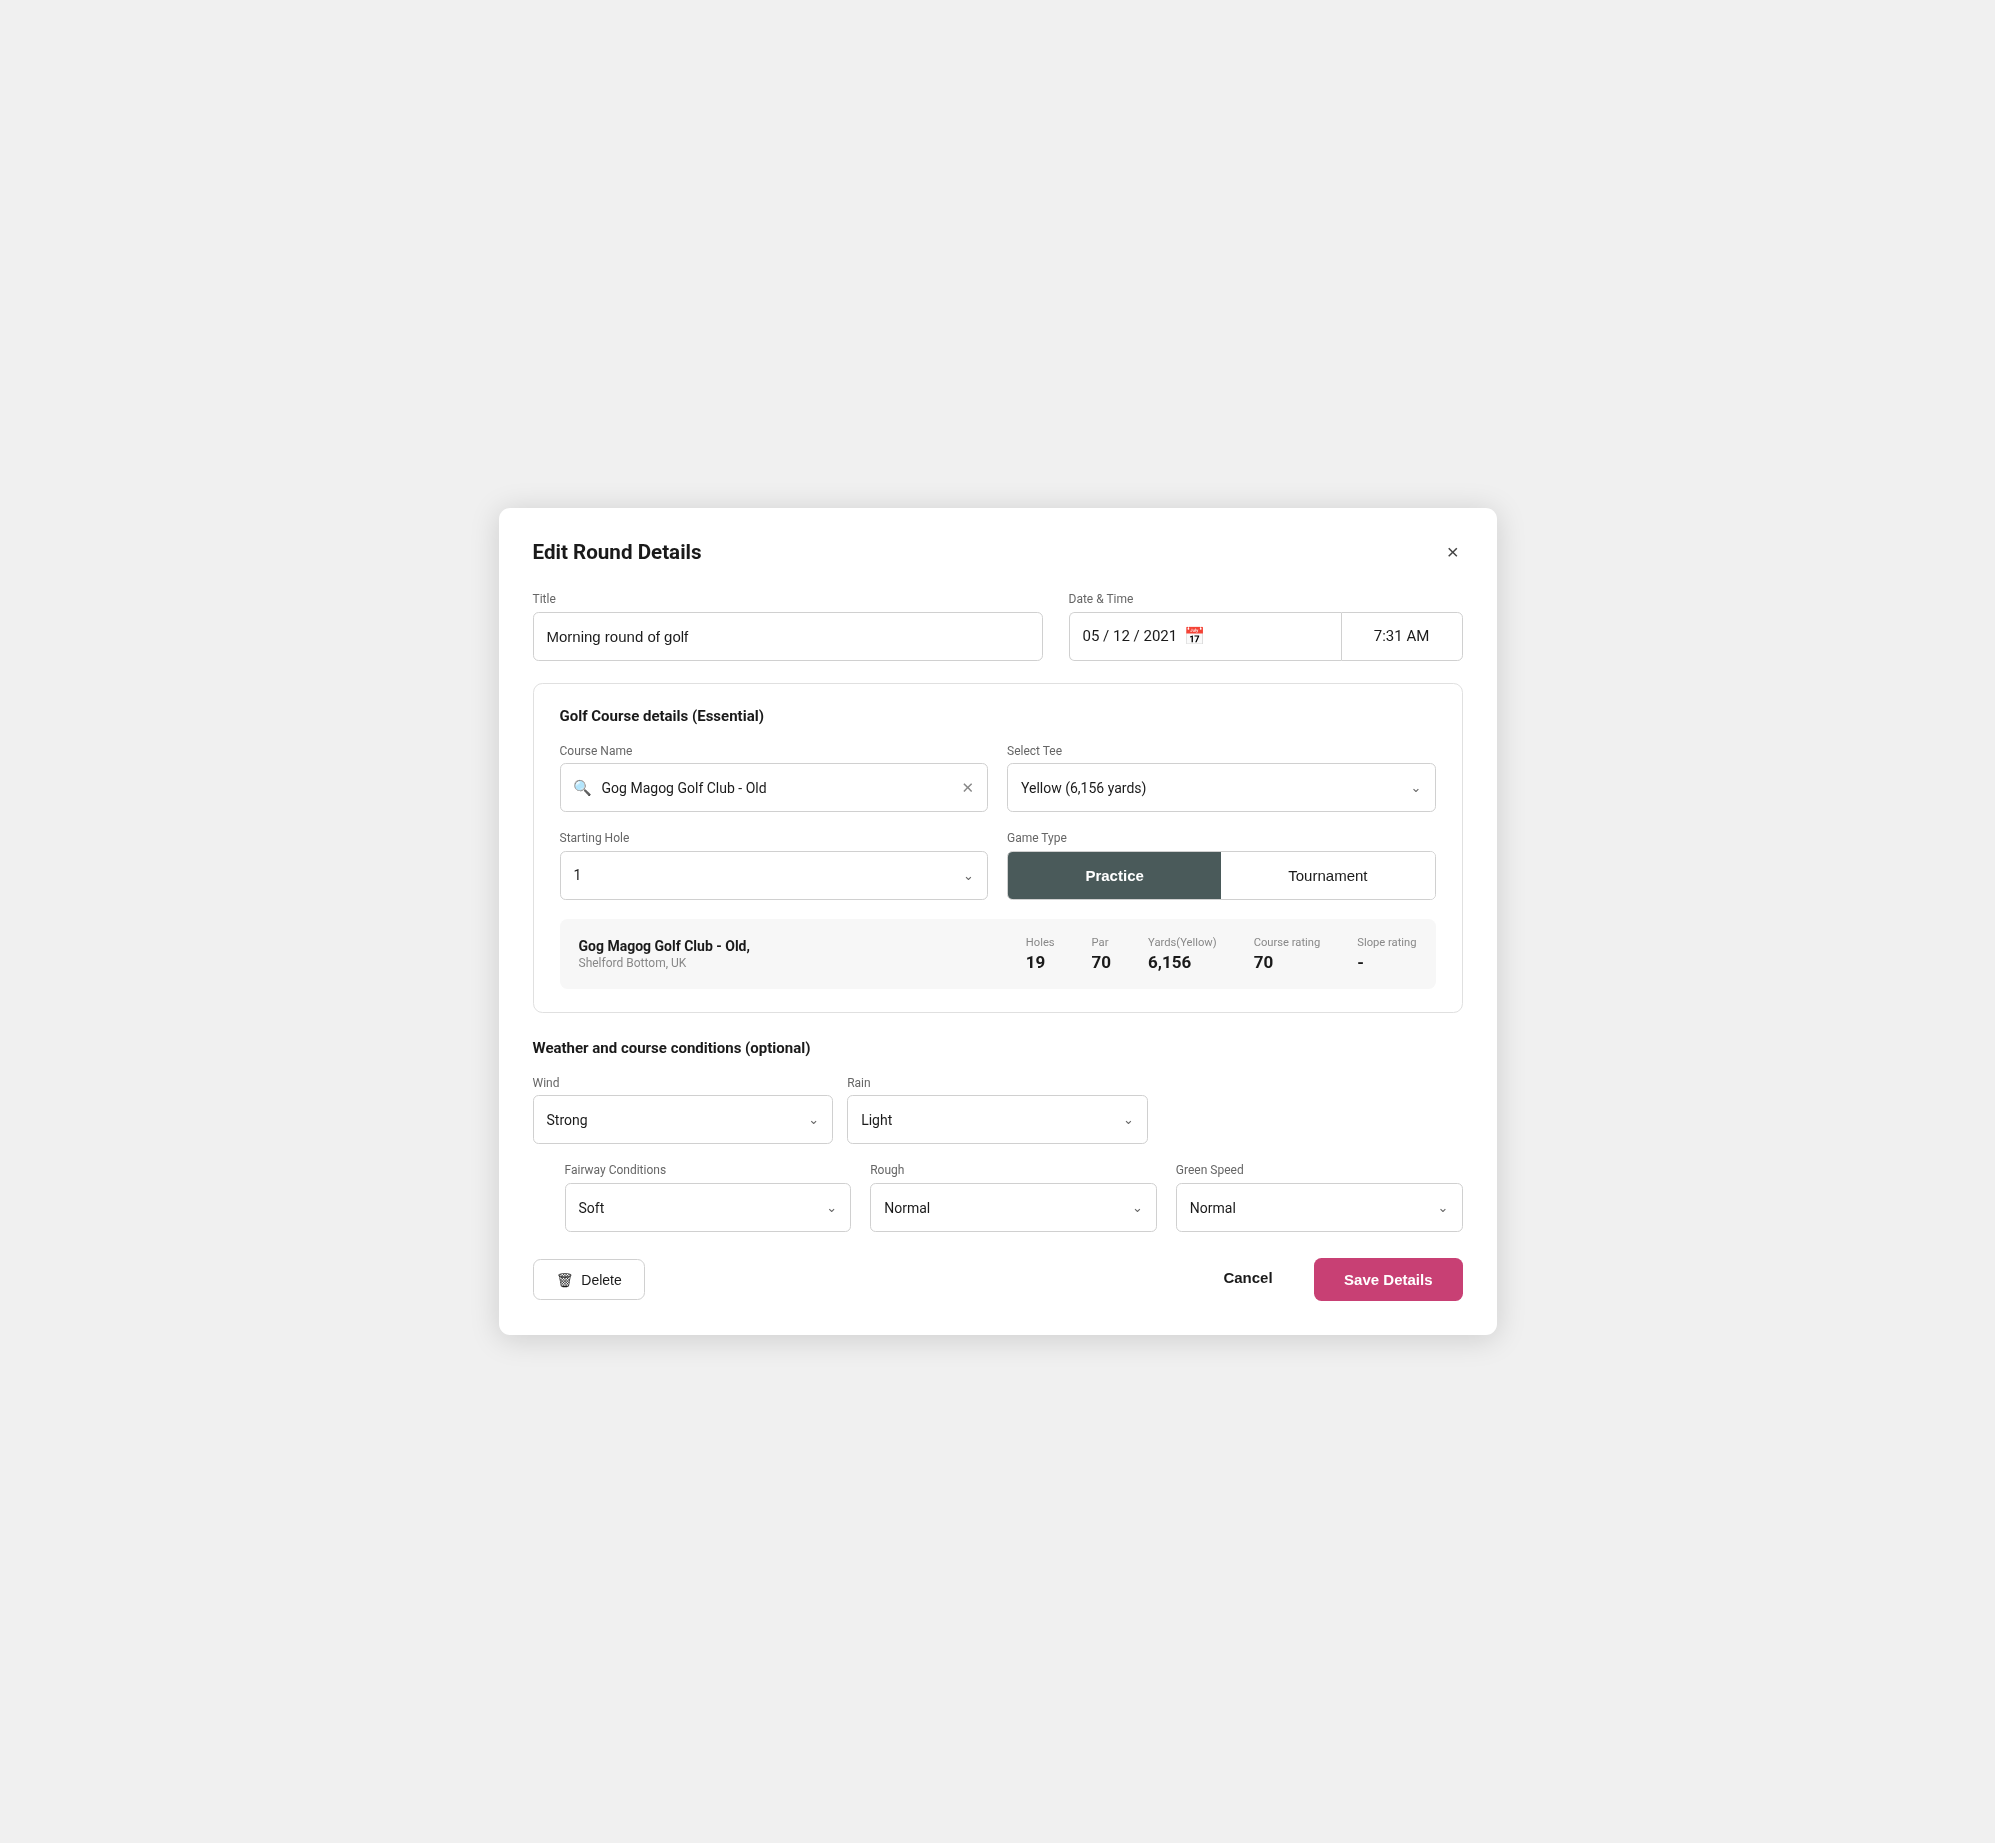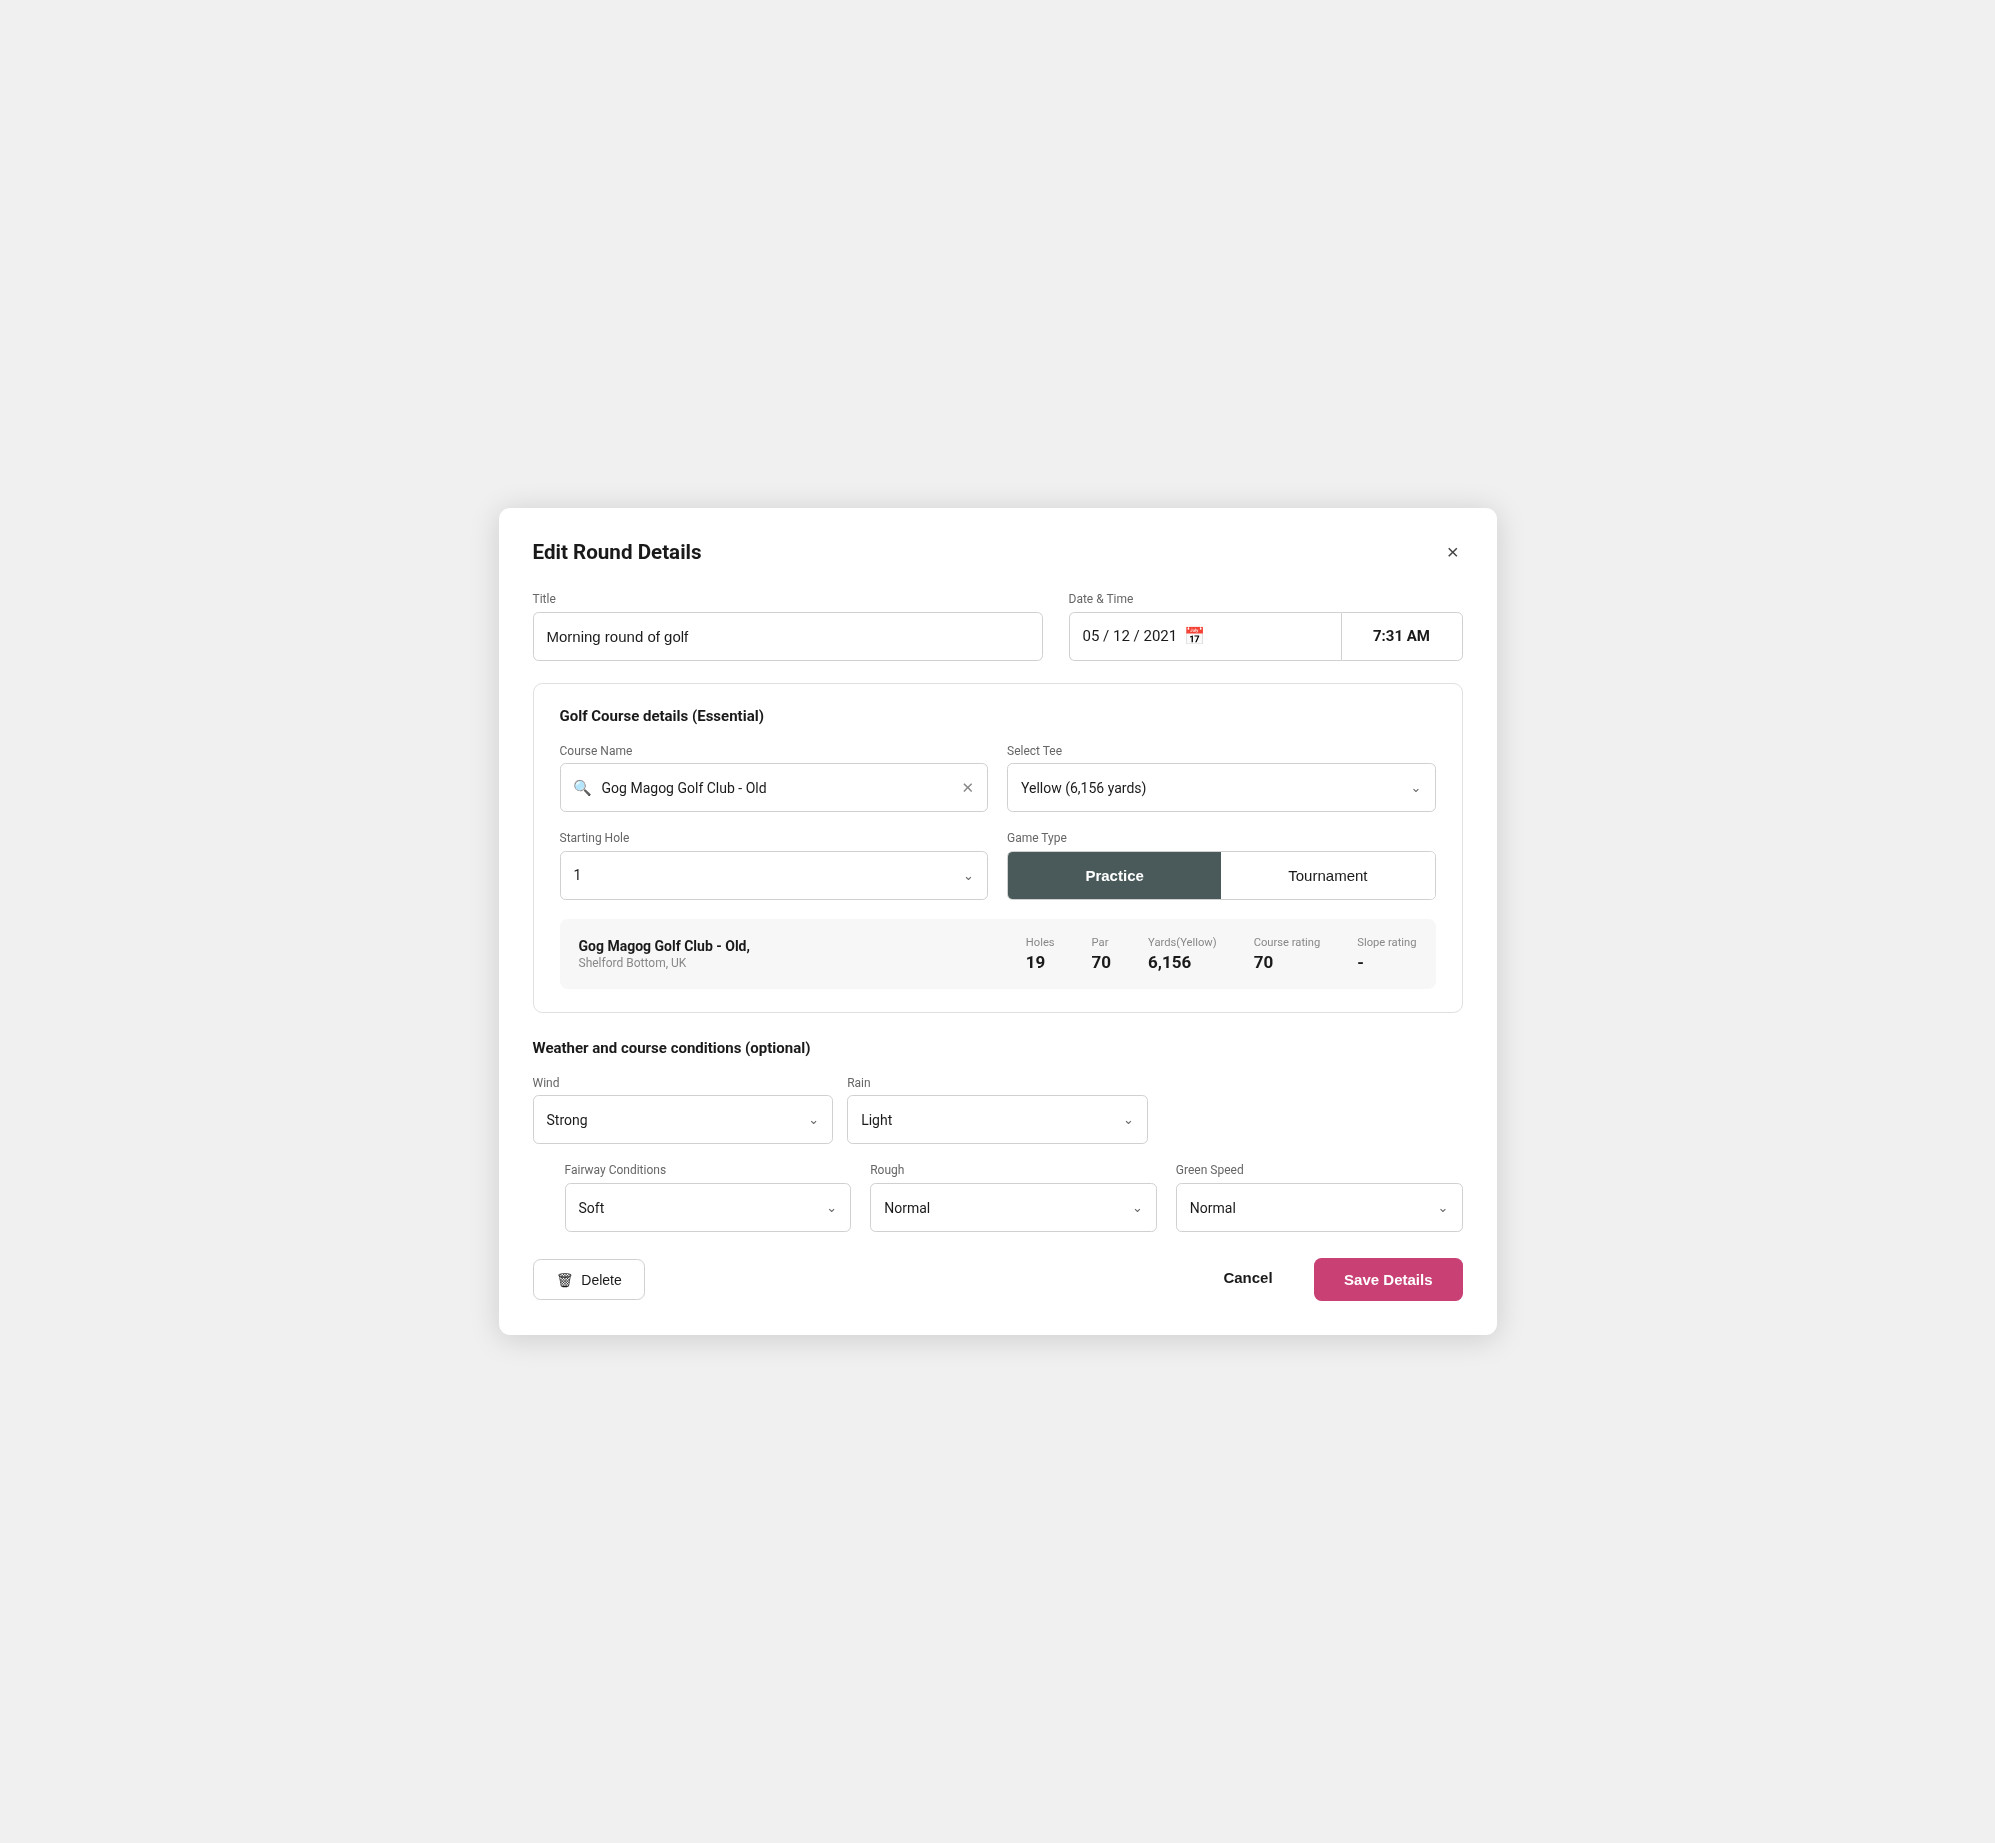--- a/index.html
+++ b/index.html
@@ -89,21 +89,20 @@
     }
     .time-input-wrap {
       display: flex;
       align-items: center;
       border: 0.9px solid #d0d0d0;
       border-radius: 0 5.6px 5.6px 0;
       padding: 0 13px;
       height: 49px;
       min-width: 122px;
       justify-content: center;
-      font-weight: bold;
     }
     .time-text {
       font-size: 15px;
       color: #1a1a1a;
     }
     input[type="text"] {
       border: 0.9px solid #d0d0d0;
       border-radius: 5.6px;
       padding: 8px 13px;
       height: 49px;

